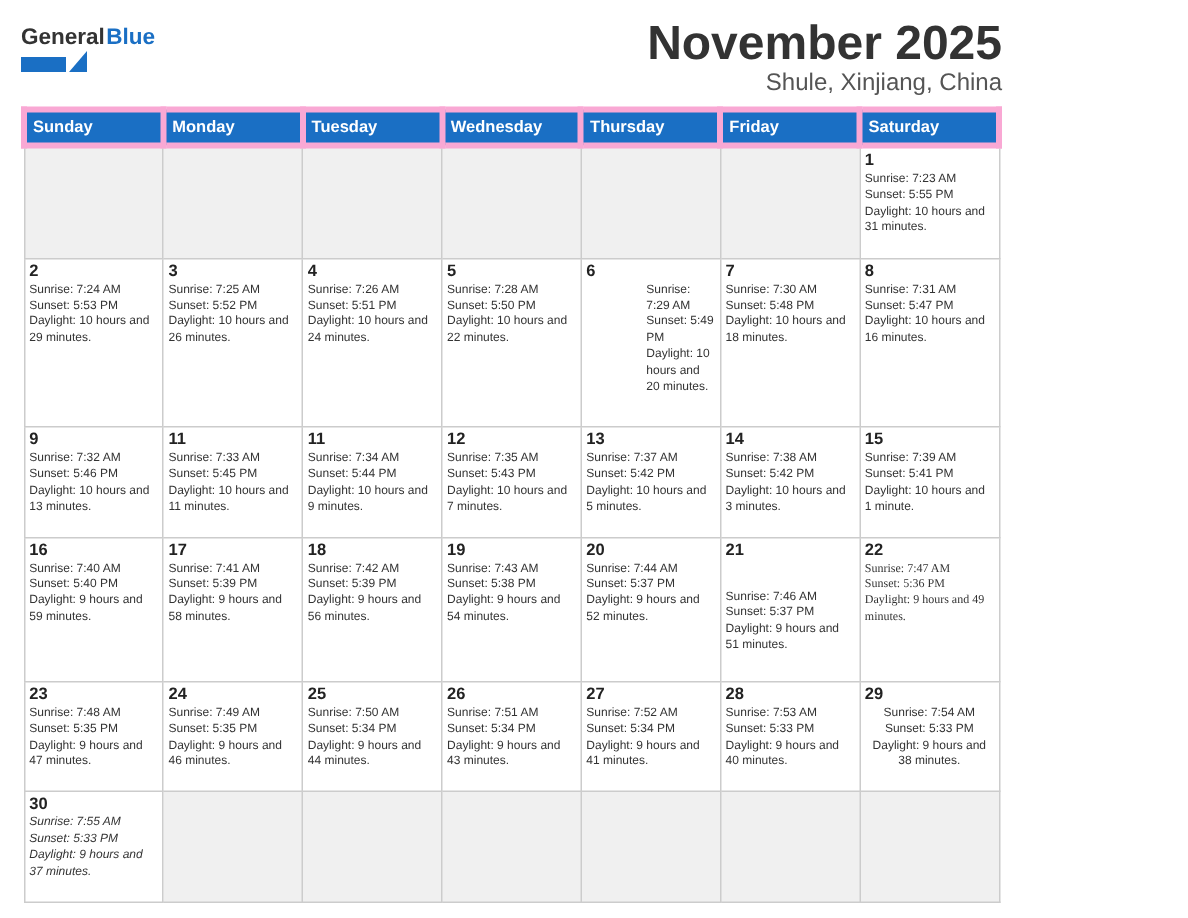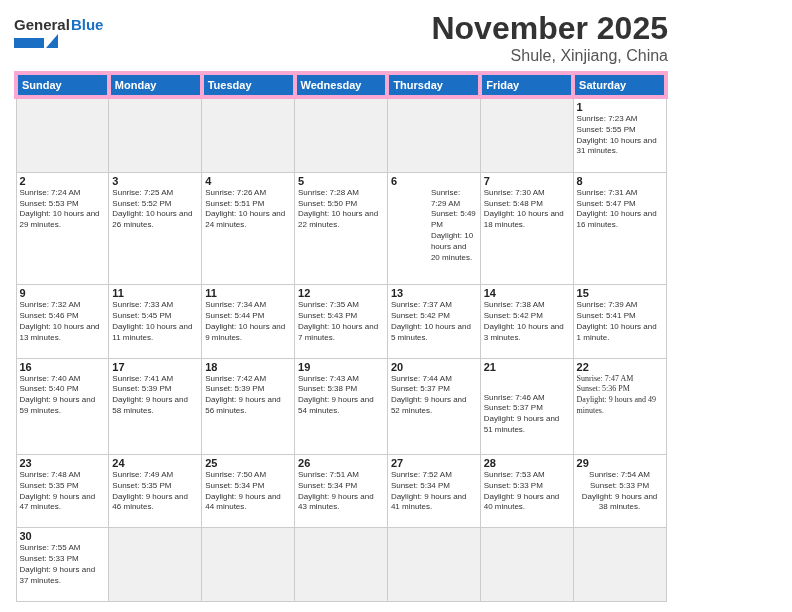--- a/index.html
+++ b/index.html
@@ -313,21 +313,21 @@
           <td class="row-shade">
             <span class="day-num">29</span>
             <div class="day-info" style="white-space: pre-line; text-align: center;">Sunrise: 7:54 AM
 Sunset: 5:33 PM
 Daylight: 9 hours and 38 minutes.</div>
           </td>
         </tr>
         <tr>
           <td>
             <span class="day-num">30</span>
-            <div class="day-info" style="white-space: pre-line;">Sunrise: 7:55 AM
+            <div class="day-info" style="white-space: pre-line; font-style: italic;">Sunrise: 7:55 AM
 Sunset: 5:33 PM
 Daylight: 9 hours and 37 minutes.</div>
           </td>
           <td class="empty"></td>
           <td class="empty"></td>
           <td class="empty"></td>
           <td class="empty"></td>
           <td class="empty"></td>
           <td class="empty"></td>
         </tr>

